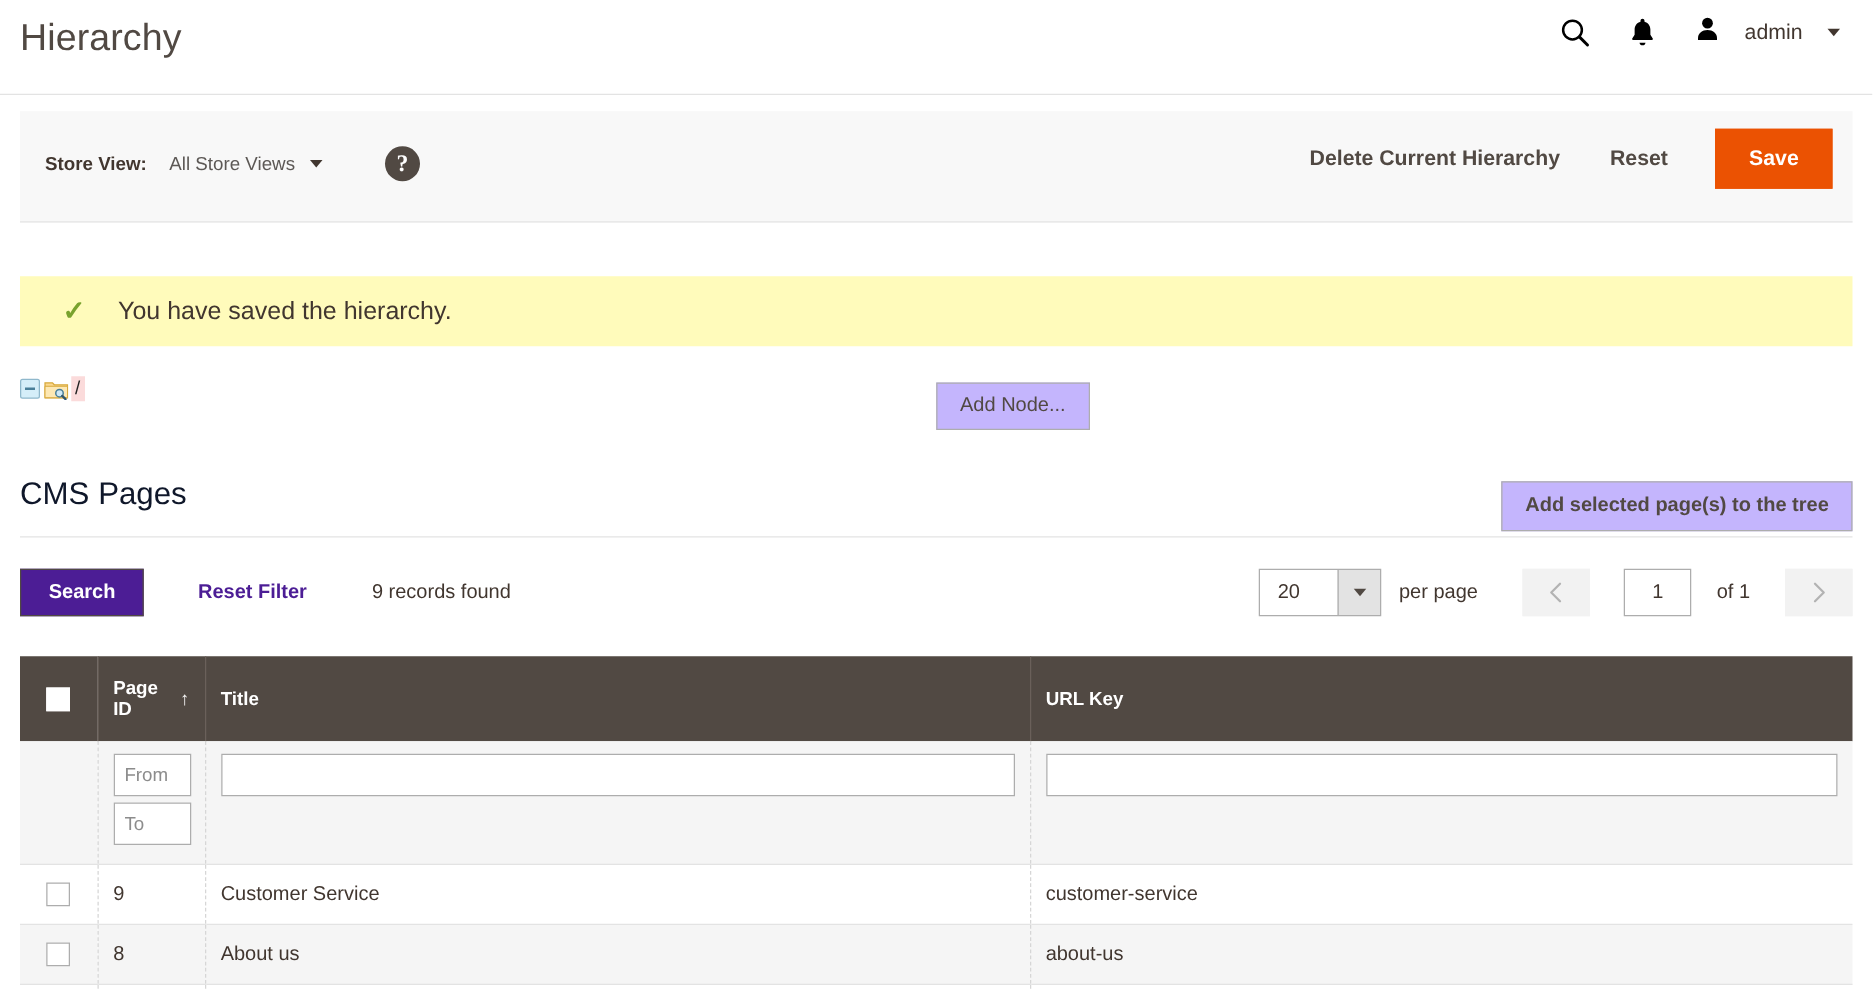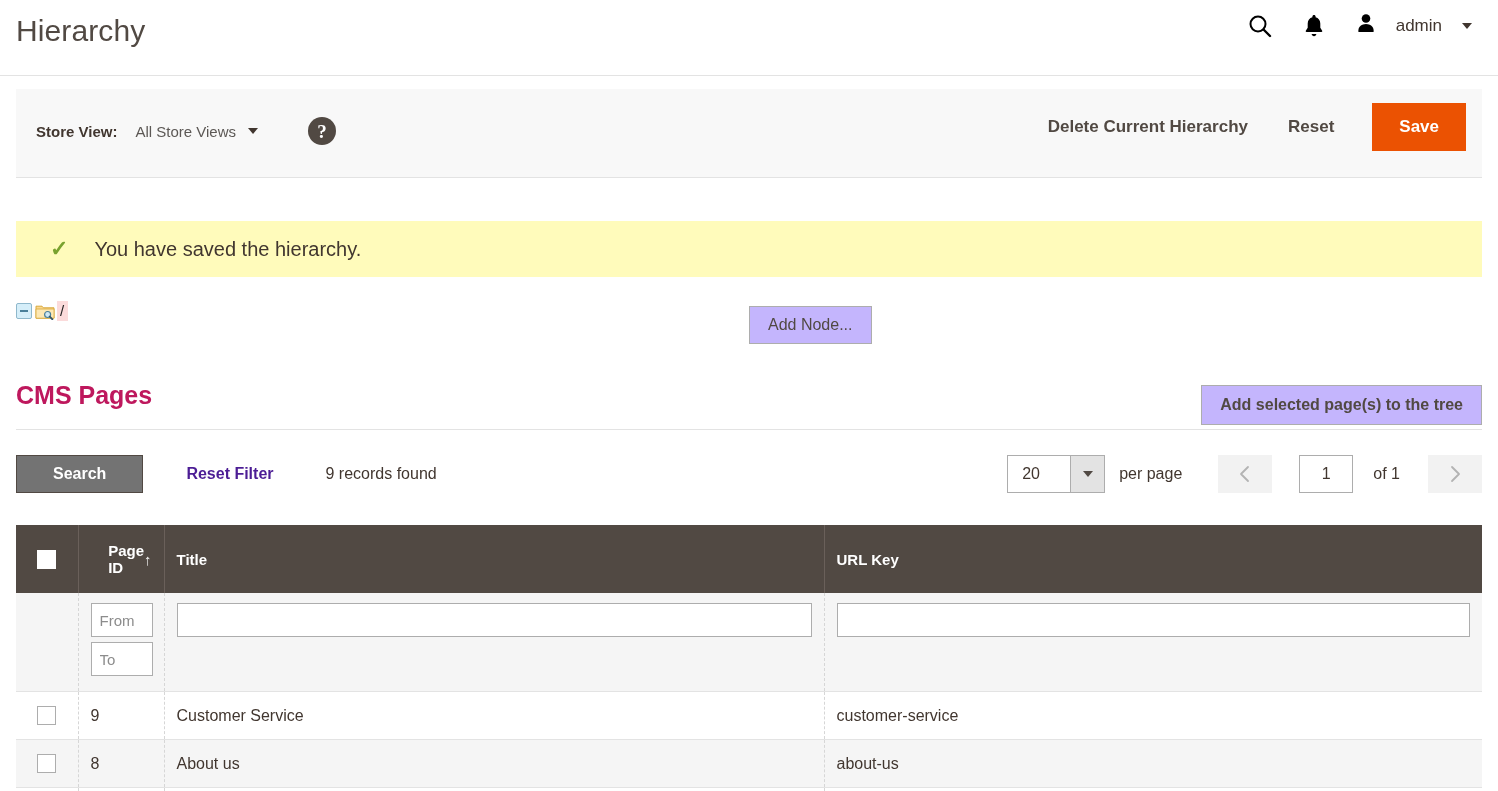--- a/index.html
+++ b/index.html
@@ -213,22 +213,22 @@
   .add-node-btn {
     position: absolute;
     left: 749px; top: 306px;
   }
 
   
   .section-title {
     position: absolute;
     left: 16px; top: 381px;
     font-size: 25px;
-    font-weight: 700;
-    color: #be185d;
+    font-weight: 400;
+    color: #0f172a;
   }
   .add-selected-btn {
     position: absolute;
     right: 16px; top: 385px;
     padding: 10px 18px;
     font-size: 16px;
     font-weight: bold;
   }
   .section-rule {
     position: absolute;
@@ -244,27 +244,27 @@
     height: 52px;
   }
   .grid-toolbar-left {
     position: absolute;
     left: 0; top: 0;
     display: flex;
     align-items: center;
     gap: 0;
   }
   .btn-search {
-    background: #737373;
+    background: #4c1d95;
     border: 1px solid #514943;
     color: #ffffff;
     font-family: inherit;
     font-size: 16px;
     font-weight: bold;
-    padding: 9px 36px;
+    padding: 9px 22px;
     cursor: pointer;
   }
   .reset-filter {
     color: #4c1d95;
     font-size: 16px;
     font-weight: bold;
     text-decoration: none;
     cursor: pointer;
     margin-left: 43px;
   }
@@ -359,21 +359,21 @@
     padding: 12px 12px;
     height: 68px;
     vertical-align: middle;
     border-right: 1px solid #6a605a;
   }
   .data-grid thead th:last-child { border-right: none; }
   .col-check { width: 62px; }
   .col-id { width: 86px; }
   .col-title { width: 660px; }
 
-  .th-inner { display: flex; align-items: center; justify-content: flex-end; margin-left: 18px; }
+  .th-inner { display: flex; align-items: center; justify-content: flex-end; }
   .sort-arrow { color: #fefefe; font-size: 15px; opacity: .95; }
 
   .header-checkbox {
     width: 19px; height: 19px;
     background: #ffffff;
     border: 1px solid #ffffff;
     display: block;
     margin: 0 auto;
     cursor: pointer;
   }

